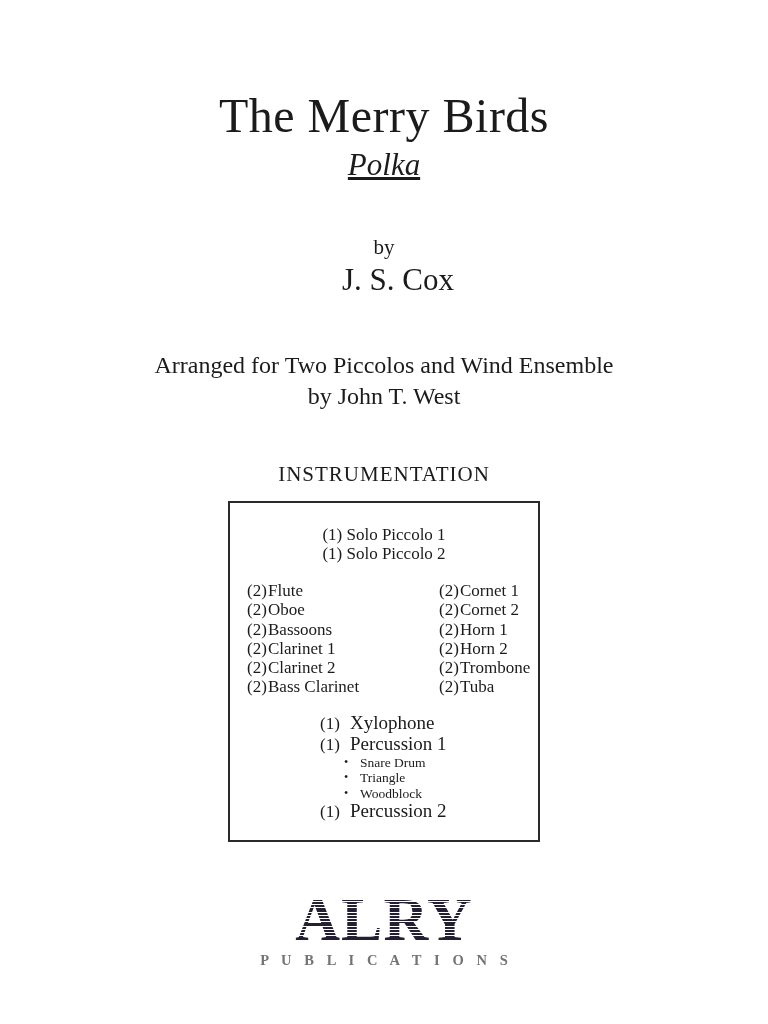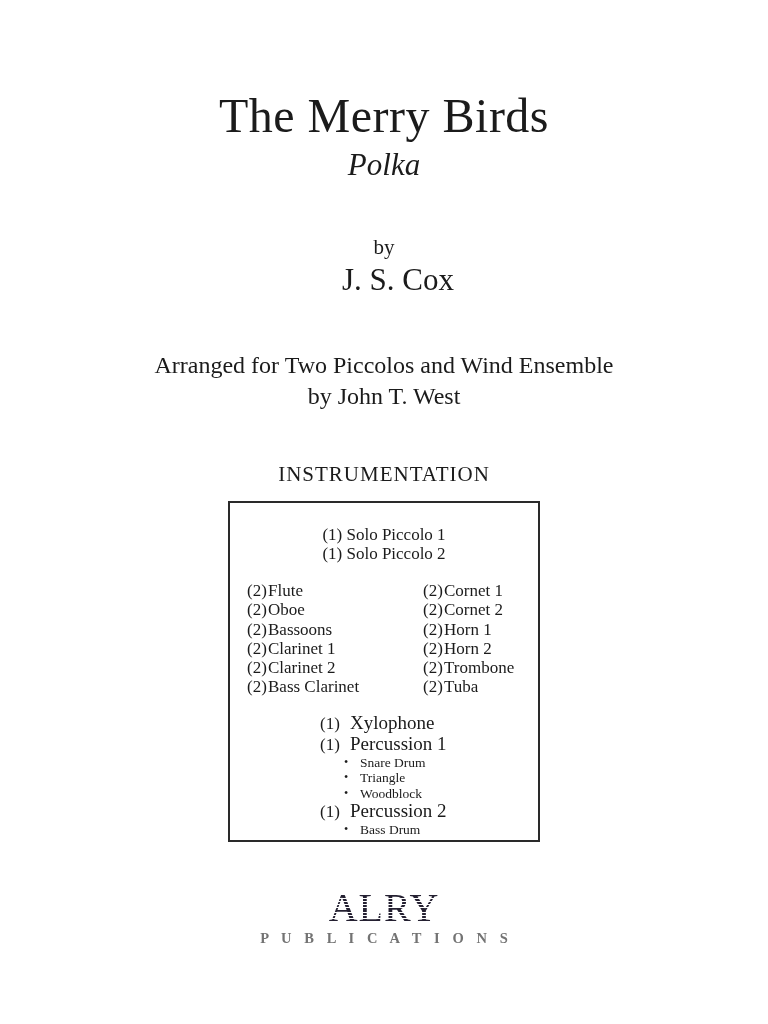--- a/index.html
+++ b/index.html
@@ -20,20 +20,21 @@
   .title {
     font-size: 48px;
     font-weight: normal;
     line-height: 1.0;
     letter-spacing: 0.5px;
   }
   .subtitle {
     font-size: 31px;
     font-style: italic;
     margin-top: 7px;
+    text-decoration: underline;
   }
   .by-label {
     font-size: 21px;
     margin-top: 52px;
   }
   .composer {
     font-size: 31px;
     margin-top: 2px;
     padding-left: 28px;
   }
@@ -57,20 +58,21 @@
     font-size: 17px;
   }
   .solo-line {
     line-height: 19px;
   }
   .columns {
     display: flex;
     margin-top: 18px;
     padding-left: 17px;
     text-align: left;
+    gap: 16px;
   }
   .col-left { width: 176px; }
   .col-right { flex: 1; }
   .inst-row { line-height: 19.3px; white-space: nowrap; }
   .inst-num {
     display: inline-block;
     width: 21px;
   }
   .perc-block {
     margin-top: 16px;
@@ -98,22 +100,22 @@
     width: 16px;
     font-size: 12px;
     vertical-align: 1px;
   }
   .publisher {
     margin-top: 46px;
     line-height: 1;
   }
   .alry-name {
     display: inline-block;
-    font-size: 40px;
-    font-weight: normal;
+    font-size: 62px;
+    font-weight: bold;
     line-height: 1;
     letter-spacing: 1px;
     color: #242031;
   }
   @supports ((-webkit-background-clip: text) or (background-clip: text)) {
     .alry-name {
       background-image: repeating-linear-gradient(to bottom,
         #242031 0px, #242031 2.1px, #ffffff 2.1px, #ffffff 2.8px);
       -webkit-background-clip: text;
       background-clip: text;
@@ -177,21 +179,20 @@
       </div>
     </div>
 
     <div class="perc-block">
       <div class="perc-row"><span class="perc-num">(1)</span><span>Xylophone</span></div>
       <div class="perc-row"><span class="perc-num">(1)</span><span>Percussion 1</span></div>
       <div class="bullet-row"><span class="bullet-glyph">•</span><span>Snare Drum</span></div>
       <div class="bullet-row"><span class="bullet-glyph">•</span><span>Triangle</span></div>
       <div class="bullet-row"><span class="bullet-glyph">•</span><span>Woodblock</span></div>
       <div class="perc-row"><span class="perc-num">(1)</span><span>Percussion 2</span></div>
-      <div class="bullet-row"><span class="bullet-glyph">•</span><span>Bass Drum</span></div>
     </div>
 
   </div>
 
   <div class="publisher">
     <div class="alry-name">ALRY</div>
     <div class="alry-sub">P U B L I C A T I O N S</div>
   </div>
 
 </div>

